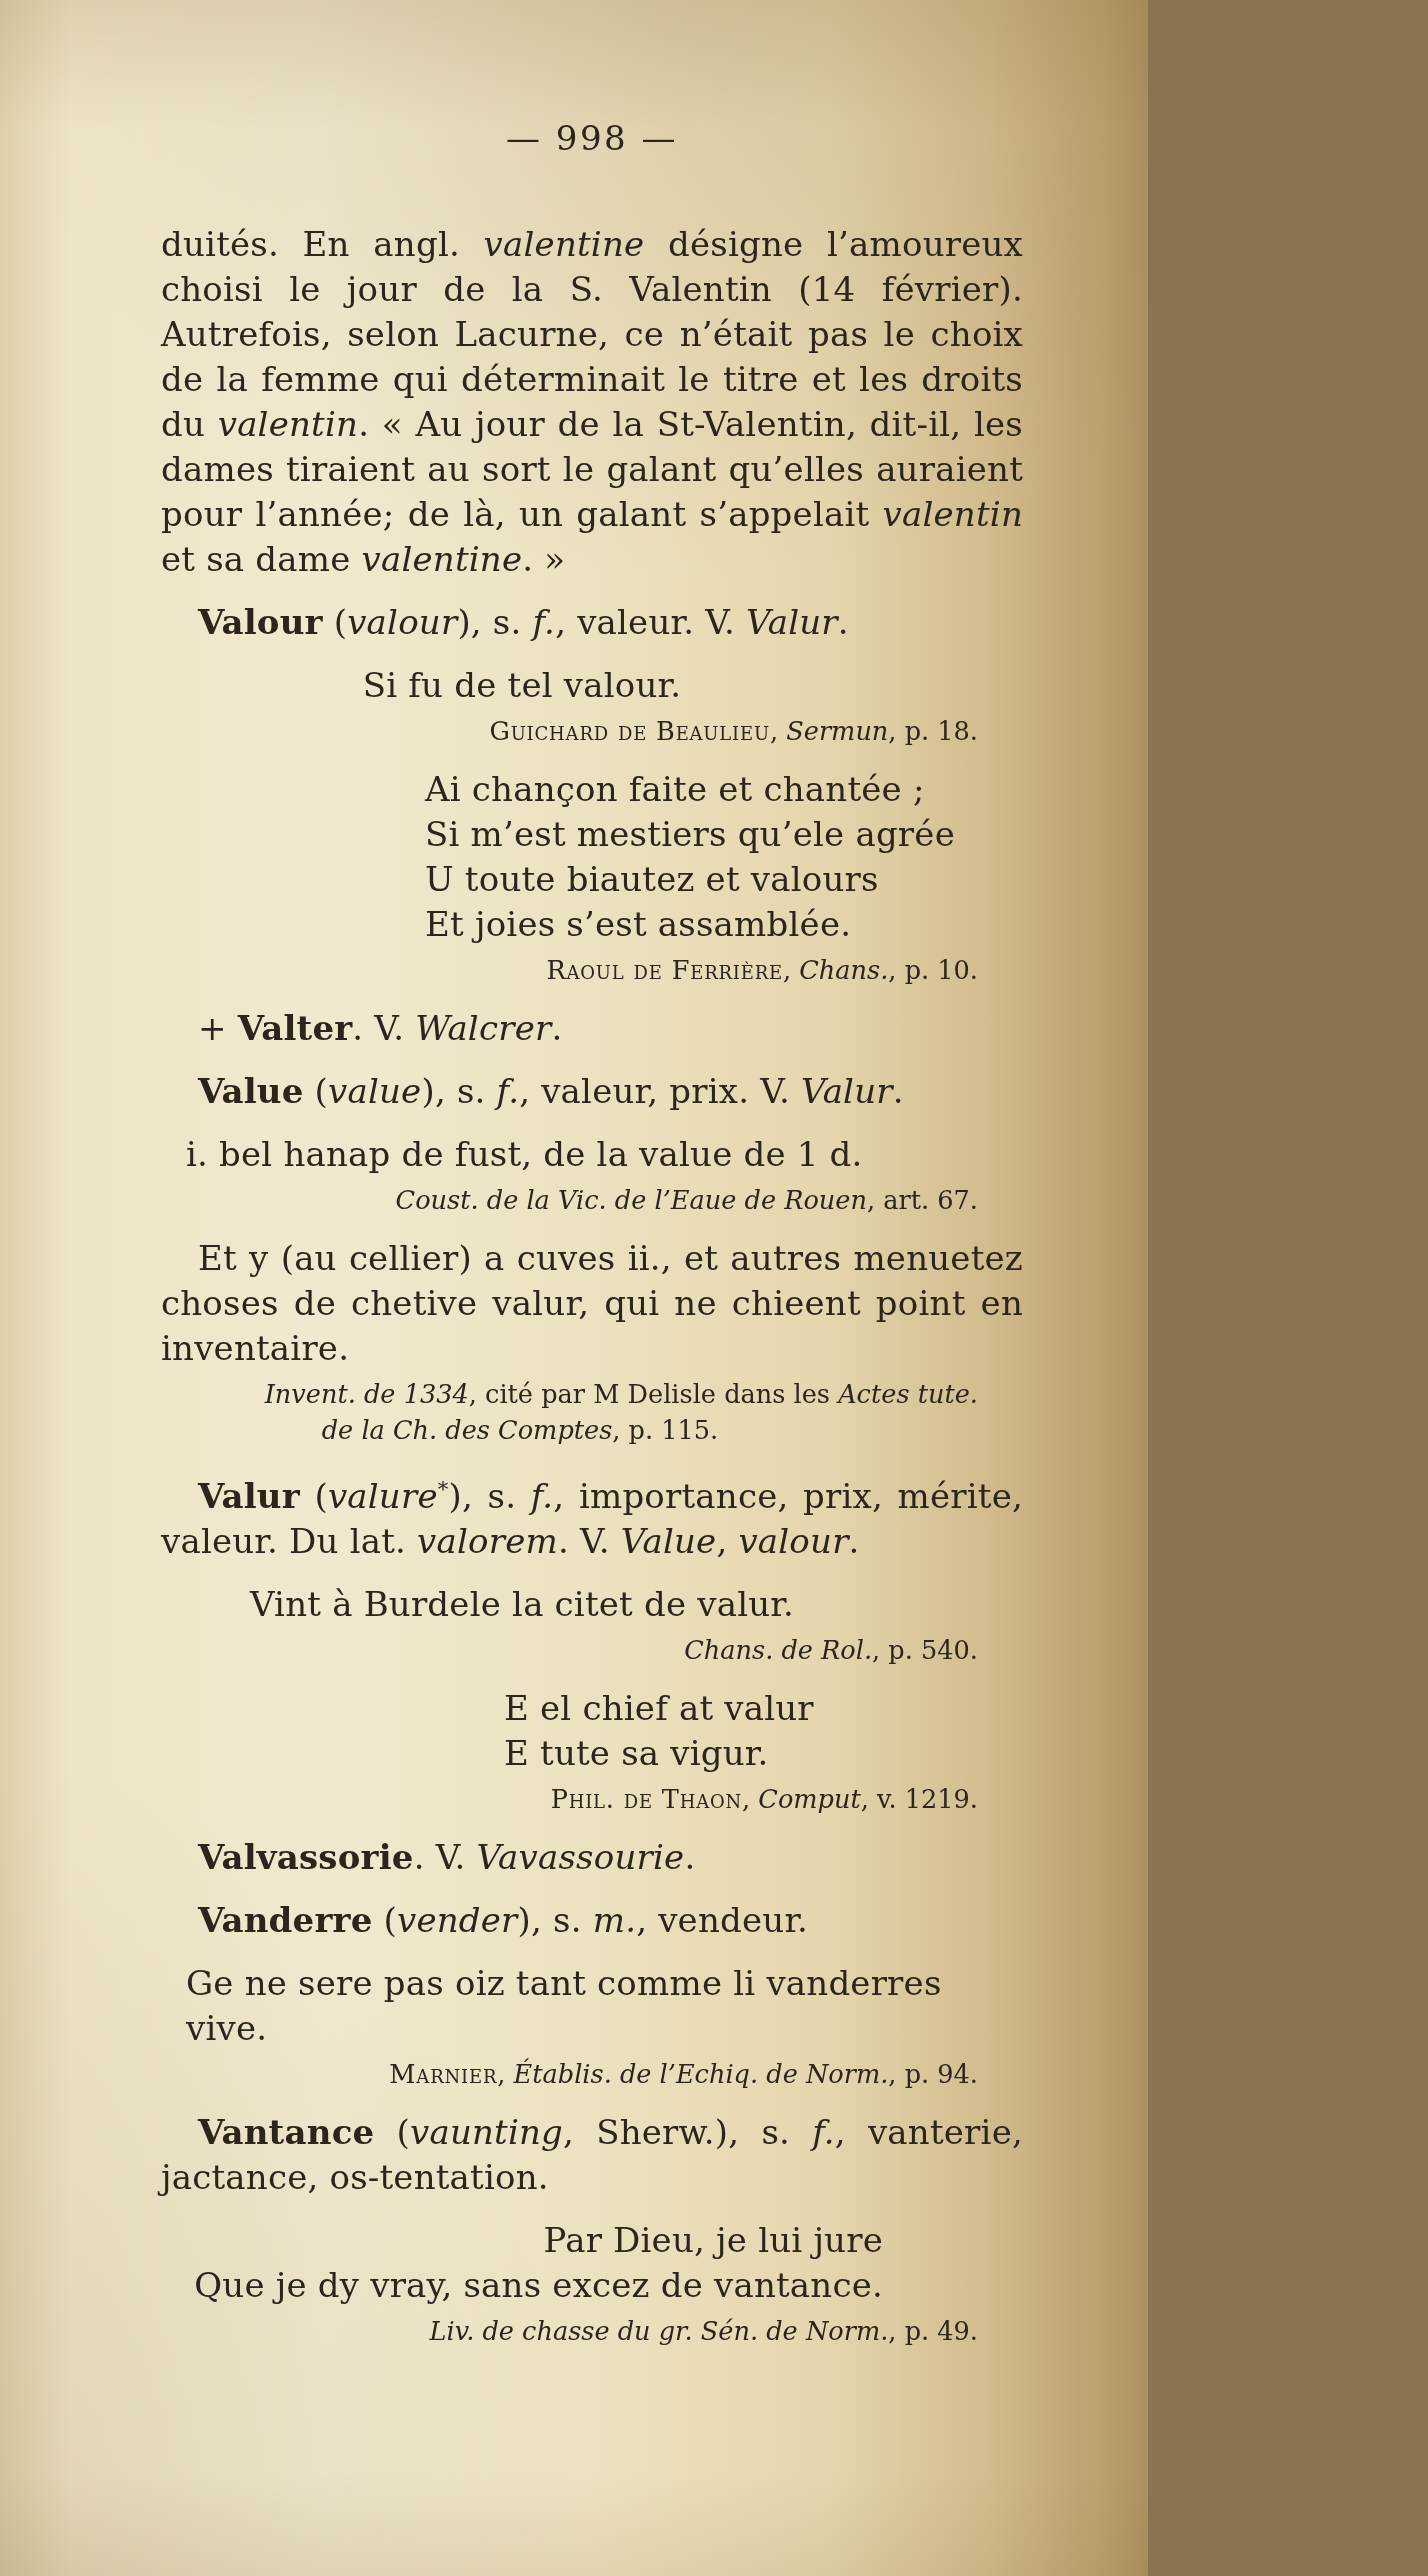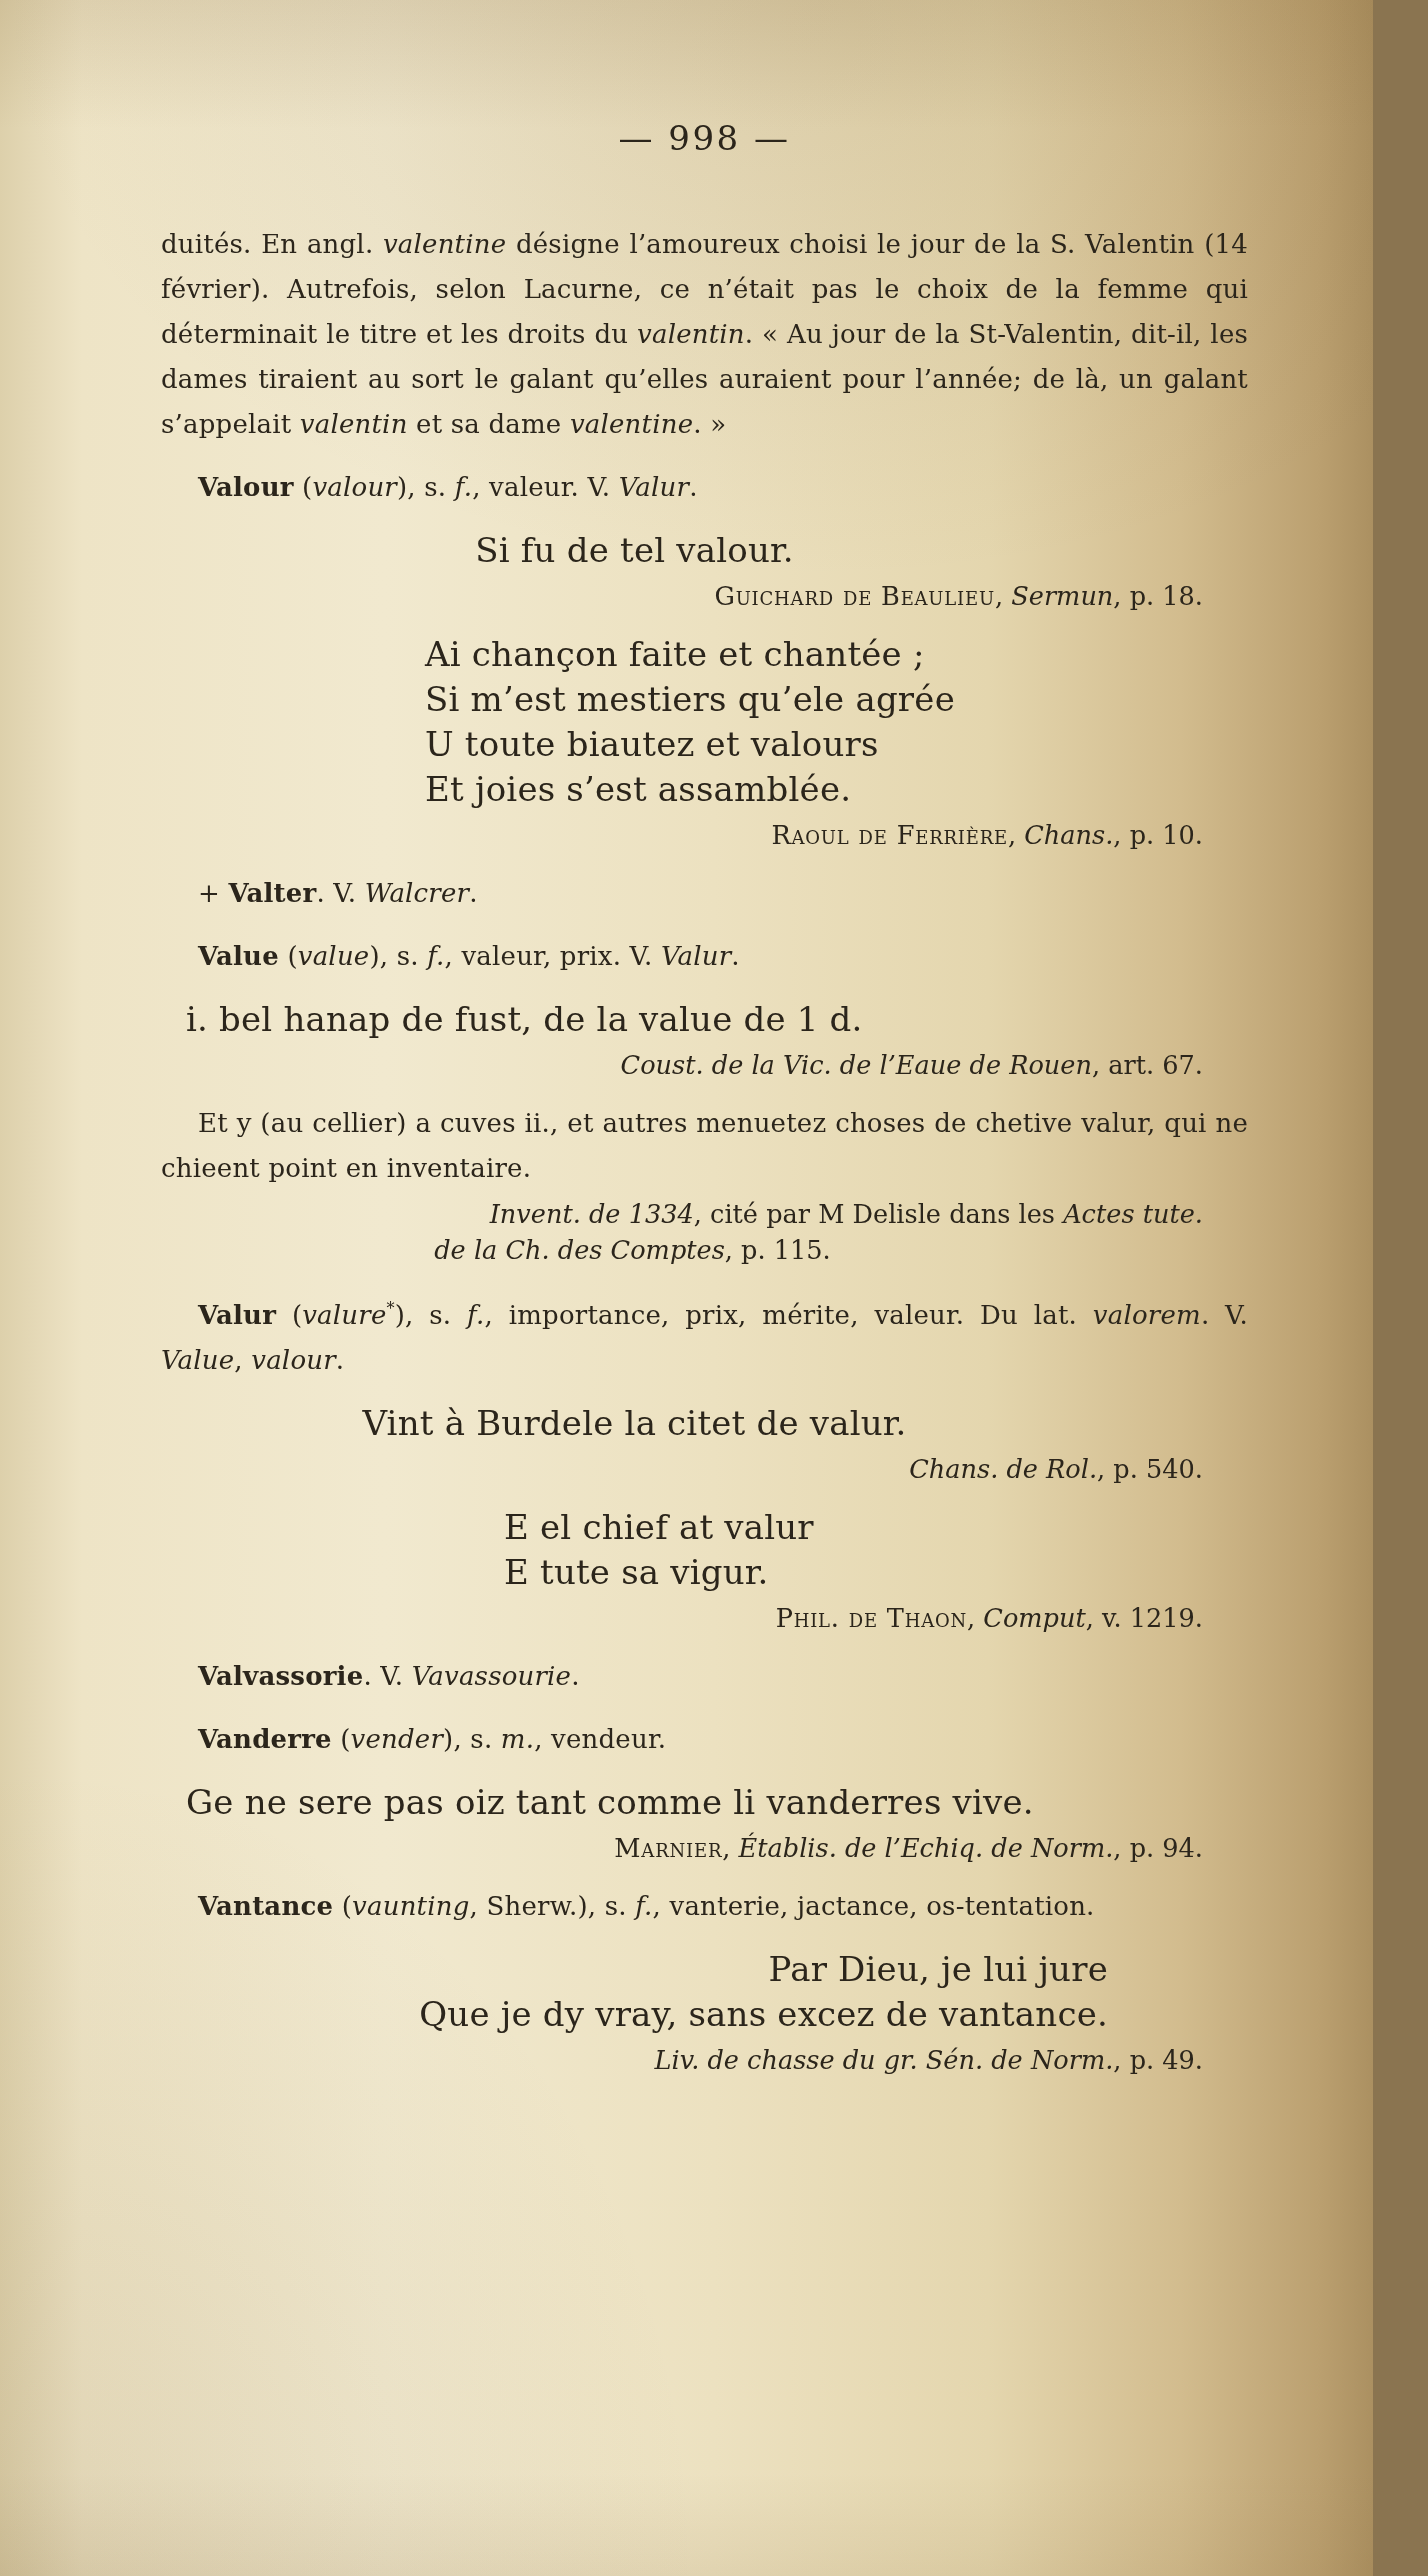--- a/index.html
+++ b/index.html
@@ -1,32 +1,32 @@
 <!DOCTYPE html>
 <html style="font-size:13.2px"><head>
 <meta charset="utf-8">
 <style>
   html,body{margin:0;padding:0;background:#8a7450;}
   .page{
-    position:relative;width:1373px;height:2576px;overflow:hidden;
+    position:relative;width:1148px;height:2576px;overflow:hidden;
     font-family:"DejaVu Serif",serif;color:#2b251b;
     background:
       radial-gradient(ellipse 70% 45% at 2% 100%, rgba(120,95,50,0.12), rgba(120,95,50,0) 70%),
       radial-gradient(ellipse 80% 30% at 60% 0%, rgba(130,100,55,0.14), rgba(130,100,55,0) 75%),
       linear-gradient(180deg, rgba(140,110,60,0.16) 0%, rgba(140,110,60,0) 5%, rgba(140,110,60,0) 96%, rgba(140,110,60,0.12) 100%),
       linear-gradient(90deg, #ddd0ab 0%, #eee4c6 6%, #f1e9cf 28%, #ece1c0 52%, #e4d6ae 72%, #d2bc8e 86%, #bba070 96%, #ab9061 100%);
   }
   .content{position:relative;padding:116px 125px 0 161px;}
   .page-number{
     font-size:34px;line-height:45px;text-align:center;letter-spacing:2.5px;
   }
   .block{margin-top:18px;}
   #blocks-host > .block:first-child{margin-top:61px;}
   .para,.entry{
-    font-size:26px;line-height:45px;text-align:justify;text-indent:37px;
+    font-size:34px;line-height:45px;text-align:justify;text-indent:37px;
     letter-spacing:0.2px;
   }
   .no-indent{text-indent:0;}
   .quote{
     font-size:34px;line-height:45px;text-align:center;margin-right:140px;
     letter-spacing:0.2px;
   }
   .quote-left{
     font-size:34px;line-height:45px;text-align:left;margin-left:25px;
     letter-spacing:0.2px;

